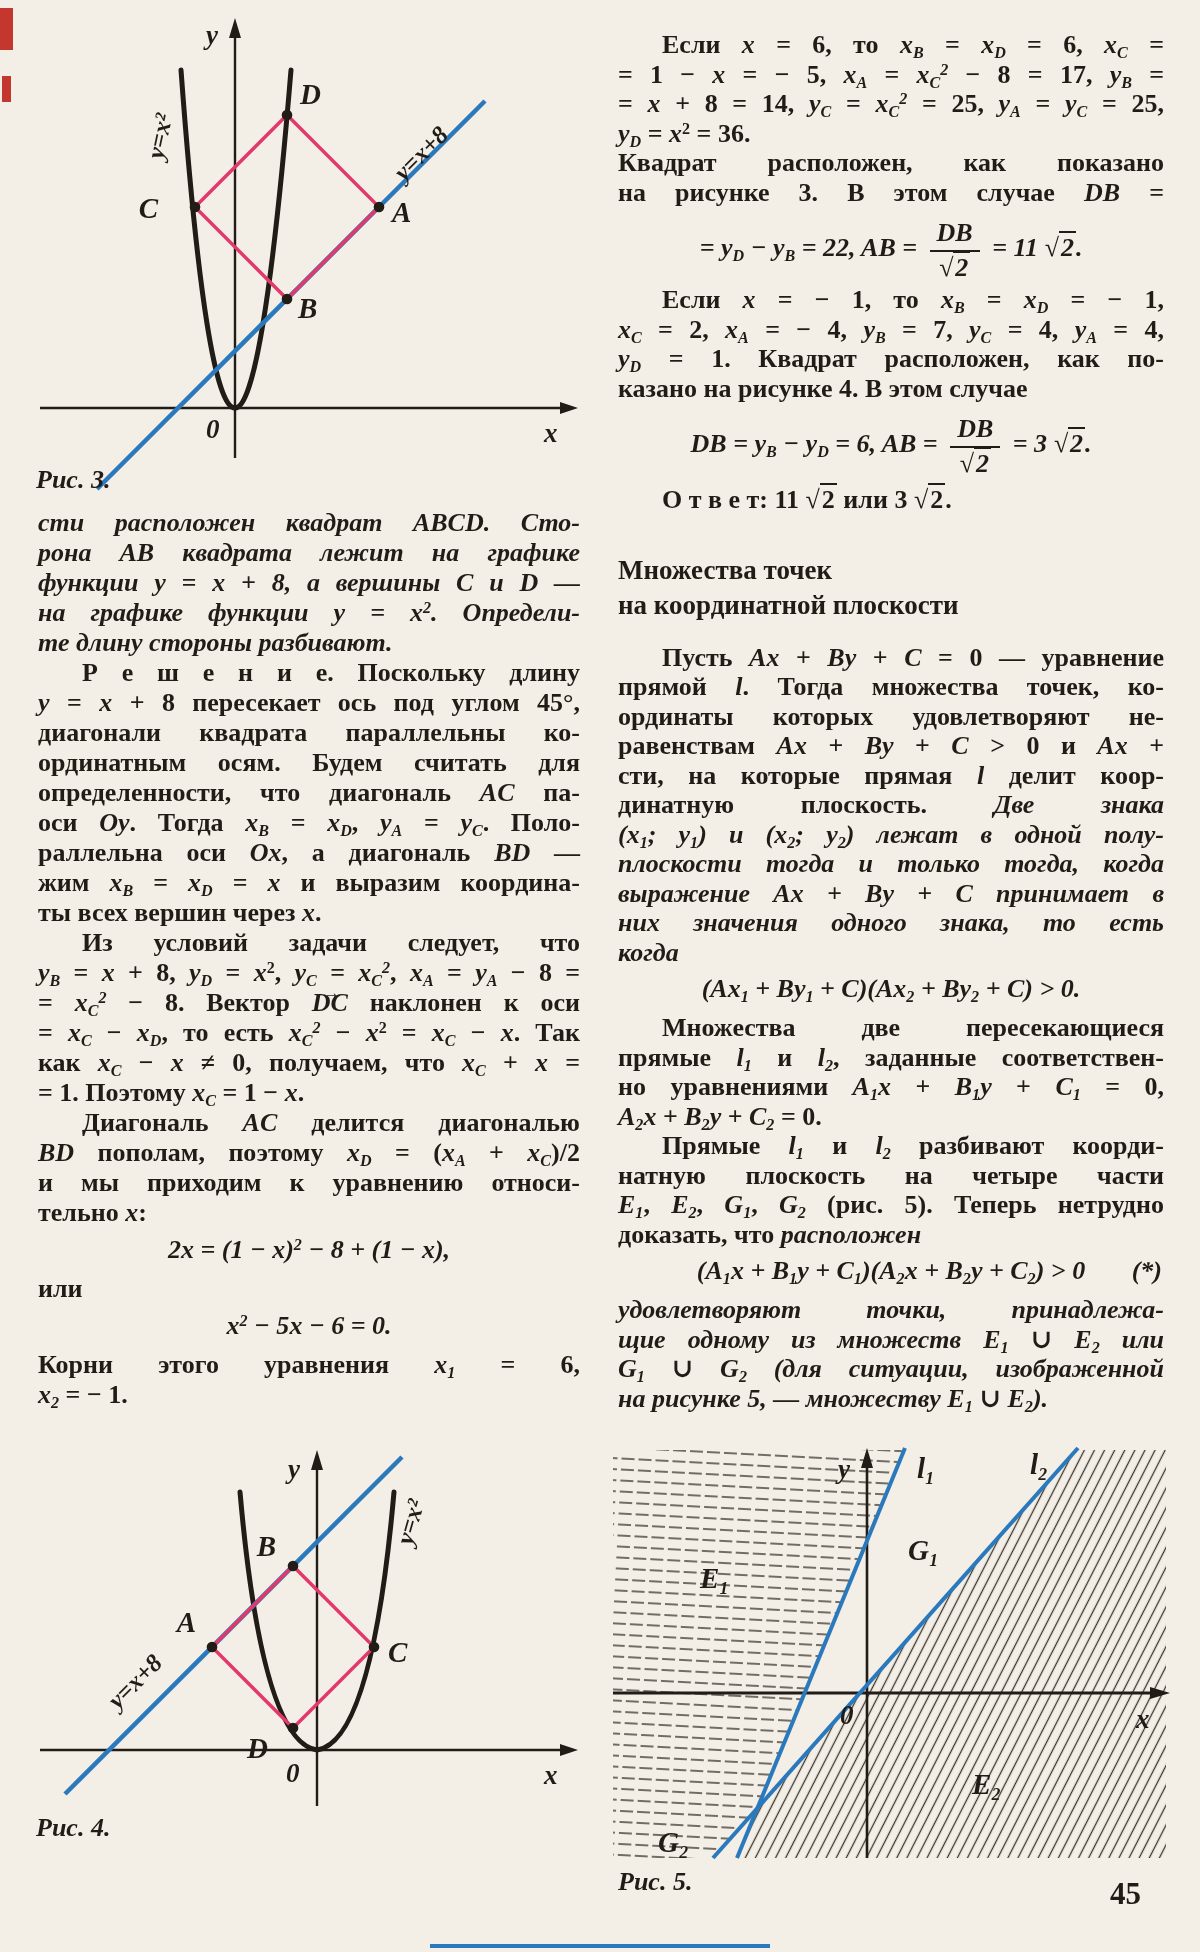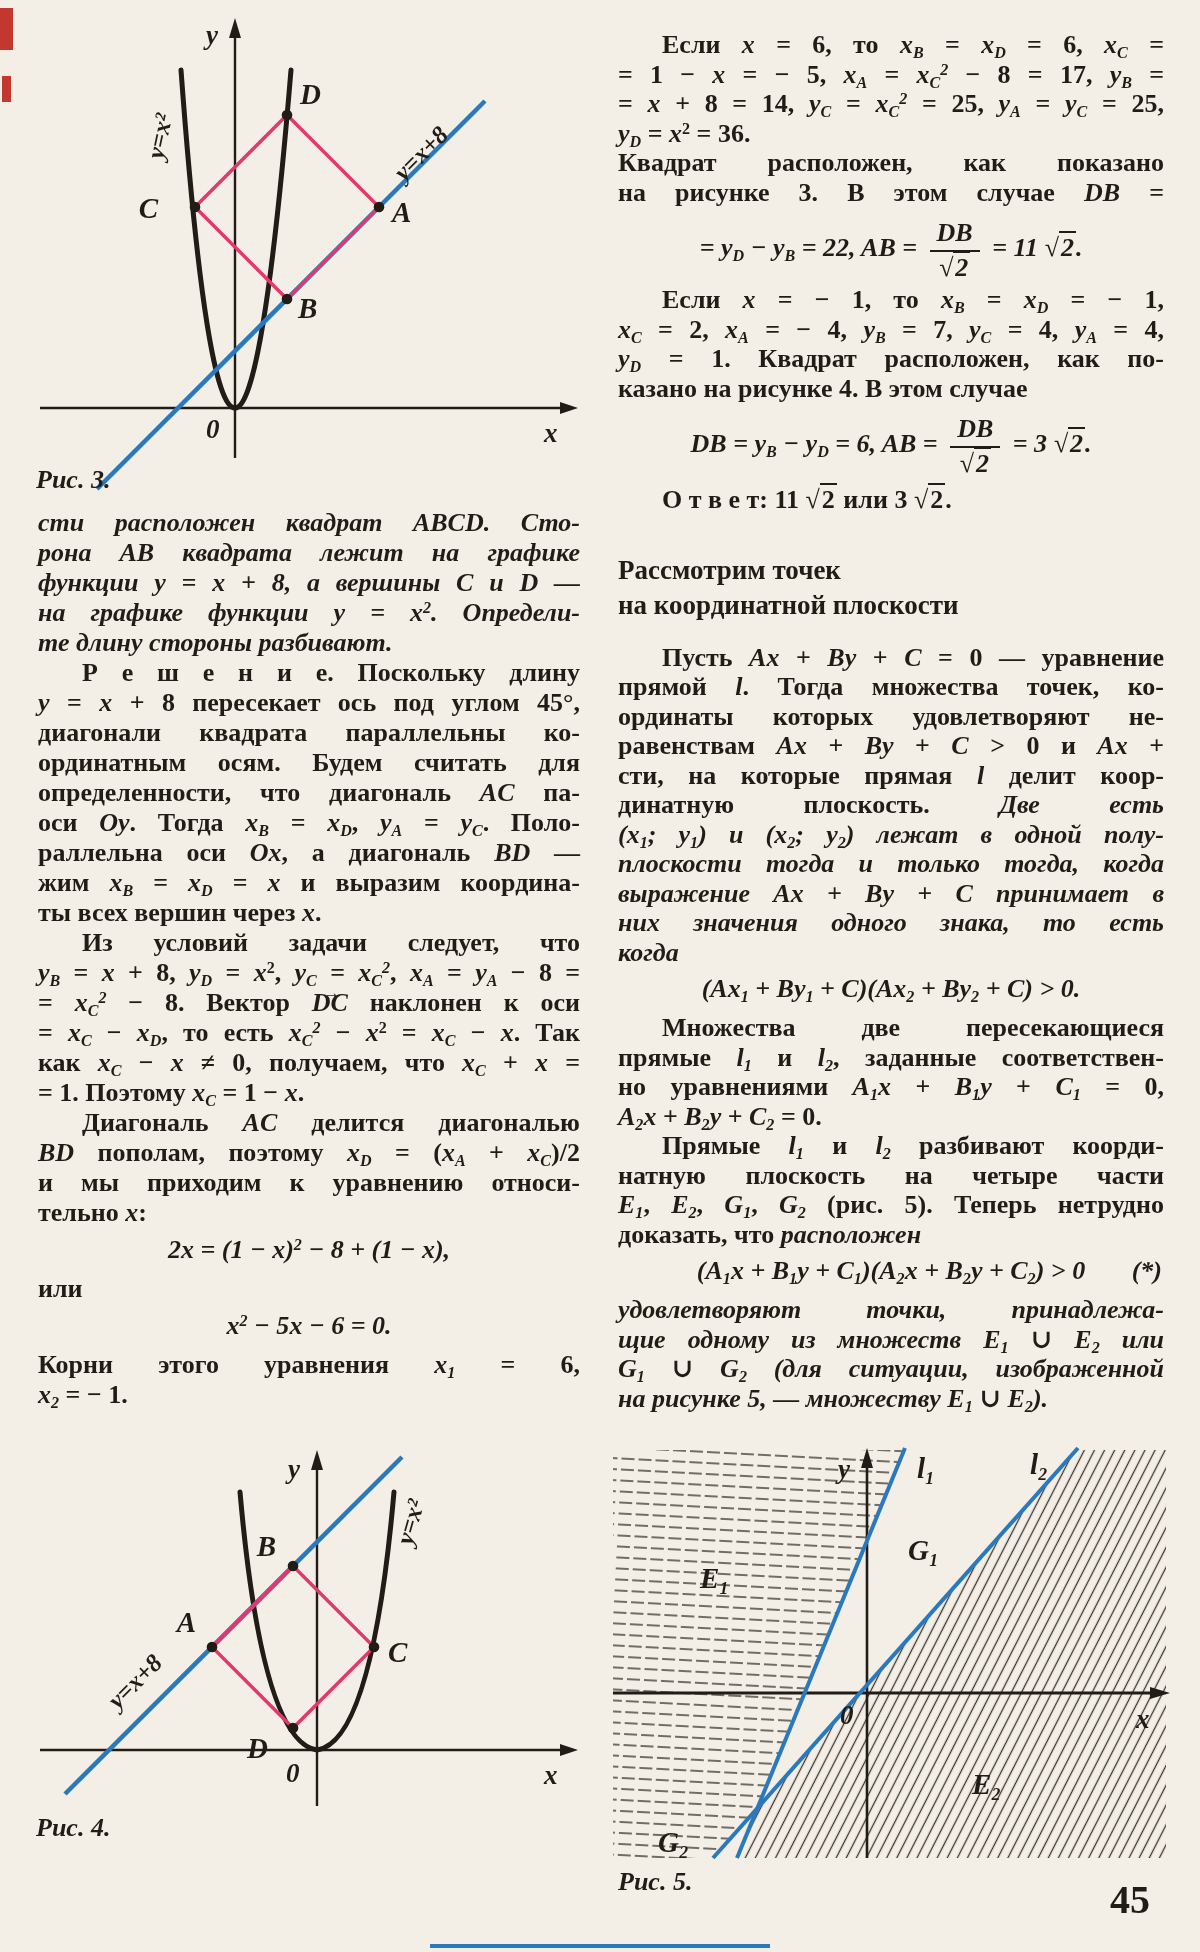--- a/index.html
+++ b/index.html
@@ -38,21 +38,21 @@
   svg{position:absolute;overflow:visible;}
   #fig3{left:0;top:0;}
   #fig4{left:0;top:1440px;}
   #fig5{left:480px;top:1440px;}
   svg text{font-family:"Liberation Serif","DejaVu Serif",serif;fill:#211c16;}
   .axlab{font-style:italic;font-size:27px;font-weight:bold;}
   .ptlab{font-style:italic;font-size:29px;font-weight:bold;}
   .crvlab{font-style:italic;font-size:25px;font-weight:bold;}
   .cap{font-style:italic;font-weight:bold;font-size:26px;}
   .reg{font-style:italic;font-size:29px;font-weight:bold;}
-  .pagenum{position:absolute;left:1110px;top:1876px;font-size:40px;font-weight:bold;}
+  .pagenum{position:absolute;left:1110px;top:1876px;font-size:31px;font-weight:bold;}
   .artifact{position:absolute;}
 </style>
 </head>
 <body>
 
 <div class="page">
 
   <svg id="fig3" width="600" height="502" viewBox="0 0 600 502">
     <line x1="40" y1="408" x2="564" y2="408" stroke="#211c16" stroke-width="2.6"></line>
     <polygon points="560,402 578,408 560,414" fill="#211c16"></polygon>
@@ -197,30 +197,30 @@
       <div class="disp dfrac">
         <span class="dm"><i>DB</i> = <i>y<sub>B</sub></i> − <i>y<sub>D</sub></i> = 6,   <i>AB</i> = <span class="frac">
             <span class="fn"><i>DB</i></span>
             <span class="fd"><span class="sq">√<span class="rad">2</span></span></span>
           </span> = 3 <span class="sq">√<span class="rad">2</span></span>.</span>
       </div>
       <div class="para">
         <div class="ln ind last mt6">О т в е т:  11 <span class="sq">√<span class="rad">2</span></span> или 3 <span class="sq">√<span class="rad">2</span></span>.</div>
       </div>
       <div class="head">
-        <div class="hl">Рассмотрим точек</div>
+        <div class="hl">Множества точек</div>
         <div class="hl">на координатной плоскости</div>
       </div>
       <div class="para">
         <div class="ln ind">Пусть <i>Ax</i> + <i>By</i> + <i>C</i> = 0 — уравнение</div>
         <div class="ln ">прямой <i>l</i>. Тогда множества точек, ко-</div>
         <div class="ln ">ординаты которых удовлетворяют не-</div>
         <div class="ln ">равенствам <i>Ax</i> + <i>By</i> + <i>C</i> &gt; 0 и <i>Ax</i> +</div>
         <div class="ln ">сти, на которые прямая <i>l</i> делит коор-</div>
-        <div class="ln ">динатную плоскость. <i>Две есть</i></div>
+        <div class="ln ">динатную плоскость. <i>Две знака</i></div>
         <div class="ln it">(x<sub>1</sub>; y<sub>1</sub>) и (x<sub>2</sub>; y<sub>2</sub>) лежат в одной полу-</div>
         <div class="ln it">плоскости тогда и только тогда, когда</div>
         <div class="ln it">выражение Ax + By + C принимает в</div>
         <div class="ln it">них значения одного знака, то есть</div>
         <div class="ln it last">когда</div>
       </div>
       <div class="disp"><span class="dm">(Ax<sub>1</sub> + By<sub>1</sub> + C)(Ax<sub>2</sub> + By<sub>2</sub> + C) &gt; 0.</span></div>
       <div class="para">
         <div class="ln ind">Множества две пересекающиеся</div>
         <div class="ln ">прямые <i>l<sub>1</sub></i> и <i>l<sub>2</sub></i>, заданные соответствен-</div>

